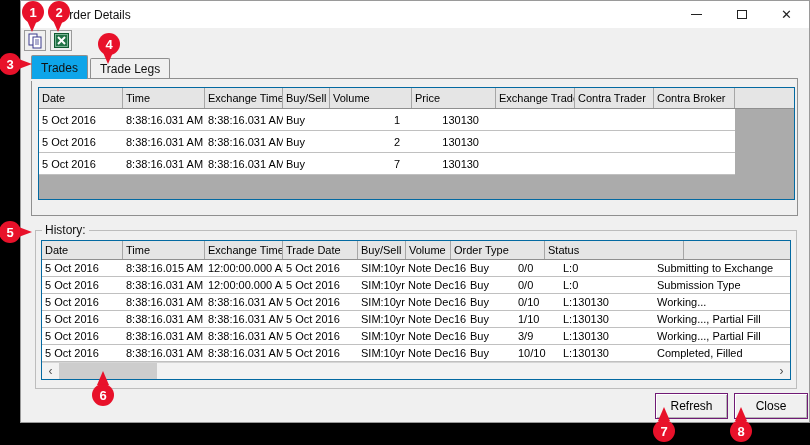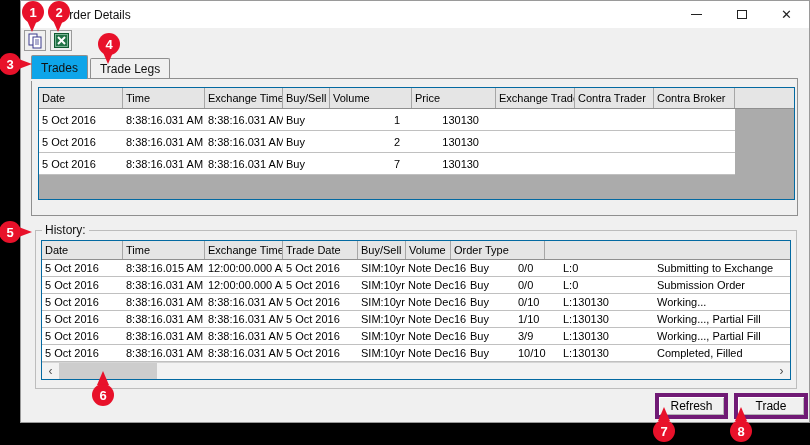--- a/index.html
+++ b/index.html
@@ -66,21 +66,21 @@
   
   .hscroll{position:absolute;left:0;right:0;bottom:0;height:17px;background:#f2f2f2;
     border-top:1px solid #d5d5d5;}
   .sb-arrow{position:absolute;top:0;width:17px;height:16px;display:flex;align-items:center;
     justify-content:center;font-size:12px;color:#505050;background:#f2f2f2;}
   .sb-left{left:0;} .sb-right{right:0;}
   .sb-thumb{position:absolute;left:17px;top:0;width:98px;height:16px;background:#cdcdcd;}
 
   
   .btn{position:absolute;top:392px;height:26px;background:#f0f0f0;font-size:12px;color:#000;
-    border:4px solid #701a75;box-shadow:inset 1px 1px 0 #fff, inset -1px -1px 0 #b5b5b5;
+    border:1px solid #701a75;box-shadow:inset 1px 1px 0 #fff, inset -1px -1px 0 #b5b5b5;
     font-family:"Liberation Sans",sans-serif;}
   .btn-refresh{left:634px;width:73px;}
   .btn-close{left:713px;width:74px;}
 
   
   .callout{position:absolute;z-index:50;width:22px;height:22px;}
   .c-circle{position:relative;z-index:2;width:22px;height:22px;border-radius:50%;
     background:var(--callout-red);color:#fff;font-size:13px;font-weight:bold;
     display:flex;align-items:center;justify-content:center;}
   .c-tail{position:absolute;z-index:1;width:0;height:0;}
@@ -193,20 +193,21 @@
       <span class="gb-label">History:</span>
       <div class="grid history-grid">
         <div class="g-header">
           <span class="g-hcell h1">Date</span>
           <span class="g-hcell h2">Time</span>
           <span class="g-hcell h3">Exchange Time</span>
           <span class="g-hcell h4">Trade Date</span>
           <span class="g-hcell h6">Buy/Sell</span>
           <span class="g-hcell h7">Volume</span>
           <span class="g-hcell h8">Order Type</span>
+          <span class="g-hcell h9">Status</span>
         </div>
         <div class="g-row">
           <span class="g-cell h1">5 Oct 2016</span>
           <span class="g-cell h2">8:38:16.015 AM</span>
           <span class="g-cell h3">12:00:00.000 AM</span>
           <span class="g-cell h4">5 Oct 2016</span>
           <span class="g-cell h5">SIM:10yr Note Dec16</span>
           <span class="g-cell h6">Buy</span>
           <span class="g-cell h7">0/0</span>
           <span class="g-cell h8">L:0</span>
@@ -214,21 +215,21 @@
         </div>
         <div class="g-row">
           <span class="g-cell h1">5 Oct 2016</span>
           <span class="g-cell h2">8:38:16.031 AM</span>
           <span class="g-cell h3">12:00:00.000 AM</span>
           <span class="g-cell h4">5 Oct 2016</span>
           <span class="g-cell h5">SIM:10yr Note Dec16</span>
           <span class="g-cell h6">Buy</span>
           <span class="g-cell h7">0/0</span>
           <span class="g-cell h8">L:0</span>
-          <span class="g-cell h9">Submission Order</span>
+          <span class="g-cell h9">Submission Type</span>
         </div>
         <div class="g-row">
           <span class="g-cell h1">5 Oct 2016</span>
           <span class="g-cell h2">8:38:16.031 AM</span>
           <span class="g-cell h3">8:38:16.031 AM</span>
           <span class="g-cell h4">5 Oct 2016</span>
           <span class="g-cell h5">SIM:10yr Note Dec16</span>
           <span class="g-cell h6">Buy</span>
           <span class="g-cell h7">0/10</span>
           <span class="g-cell h8">L:130130</span>
@@ -269,21 +270,21 @@
         </div>
         <div class="hscroll">
           <span class="sb-arrow sb-left">‹</span>
           <span class="sb-thumb"></span>
           <span class="sb-arrow sb-right">›</span>
         </div>
       </div>
     </div>
 
     <button class="btn btn-refresh">Refresh</button>
-    <button class="btn btn-close">Trade</button>
+    <button class="btn btn-close">Close</button>
   </div>
 
   <div class="callout dir-down c1">
     <span class="c-circle">1</span>
       <span class="c-tail"></span>
   </div>
   <div class="callout dir-down c2">
     <span class="c-circle">2</span>
       <span class="c-tail"></span>
   </div>

